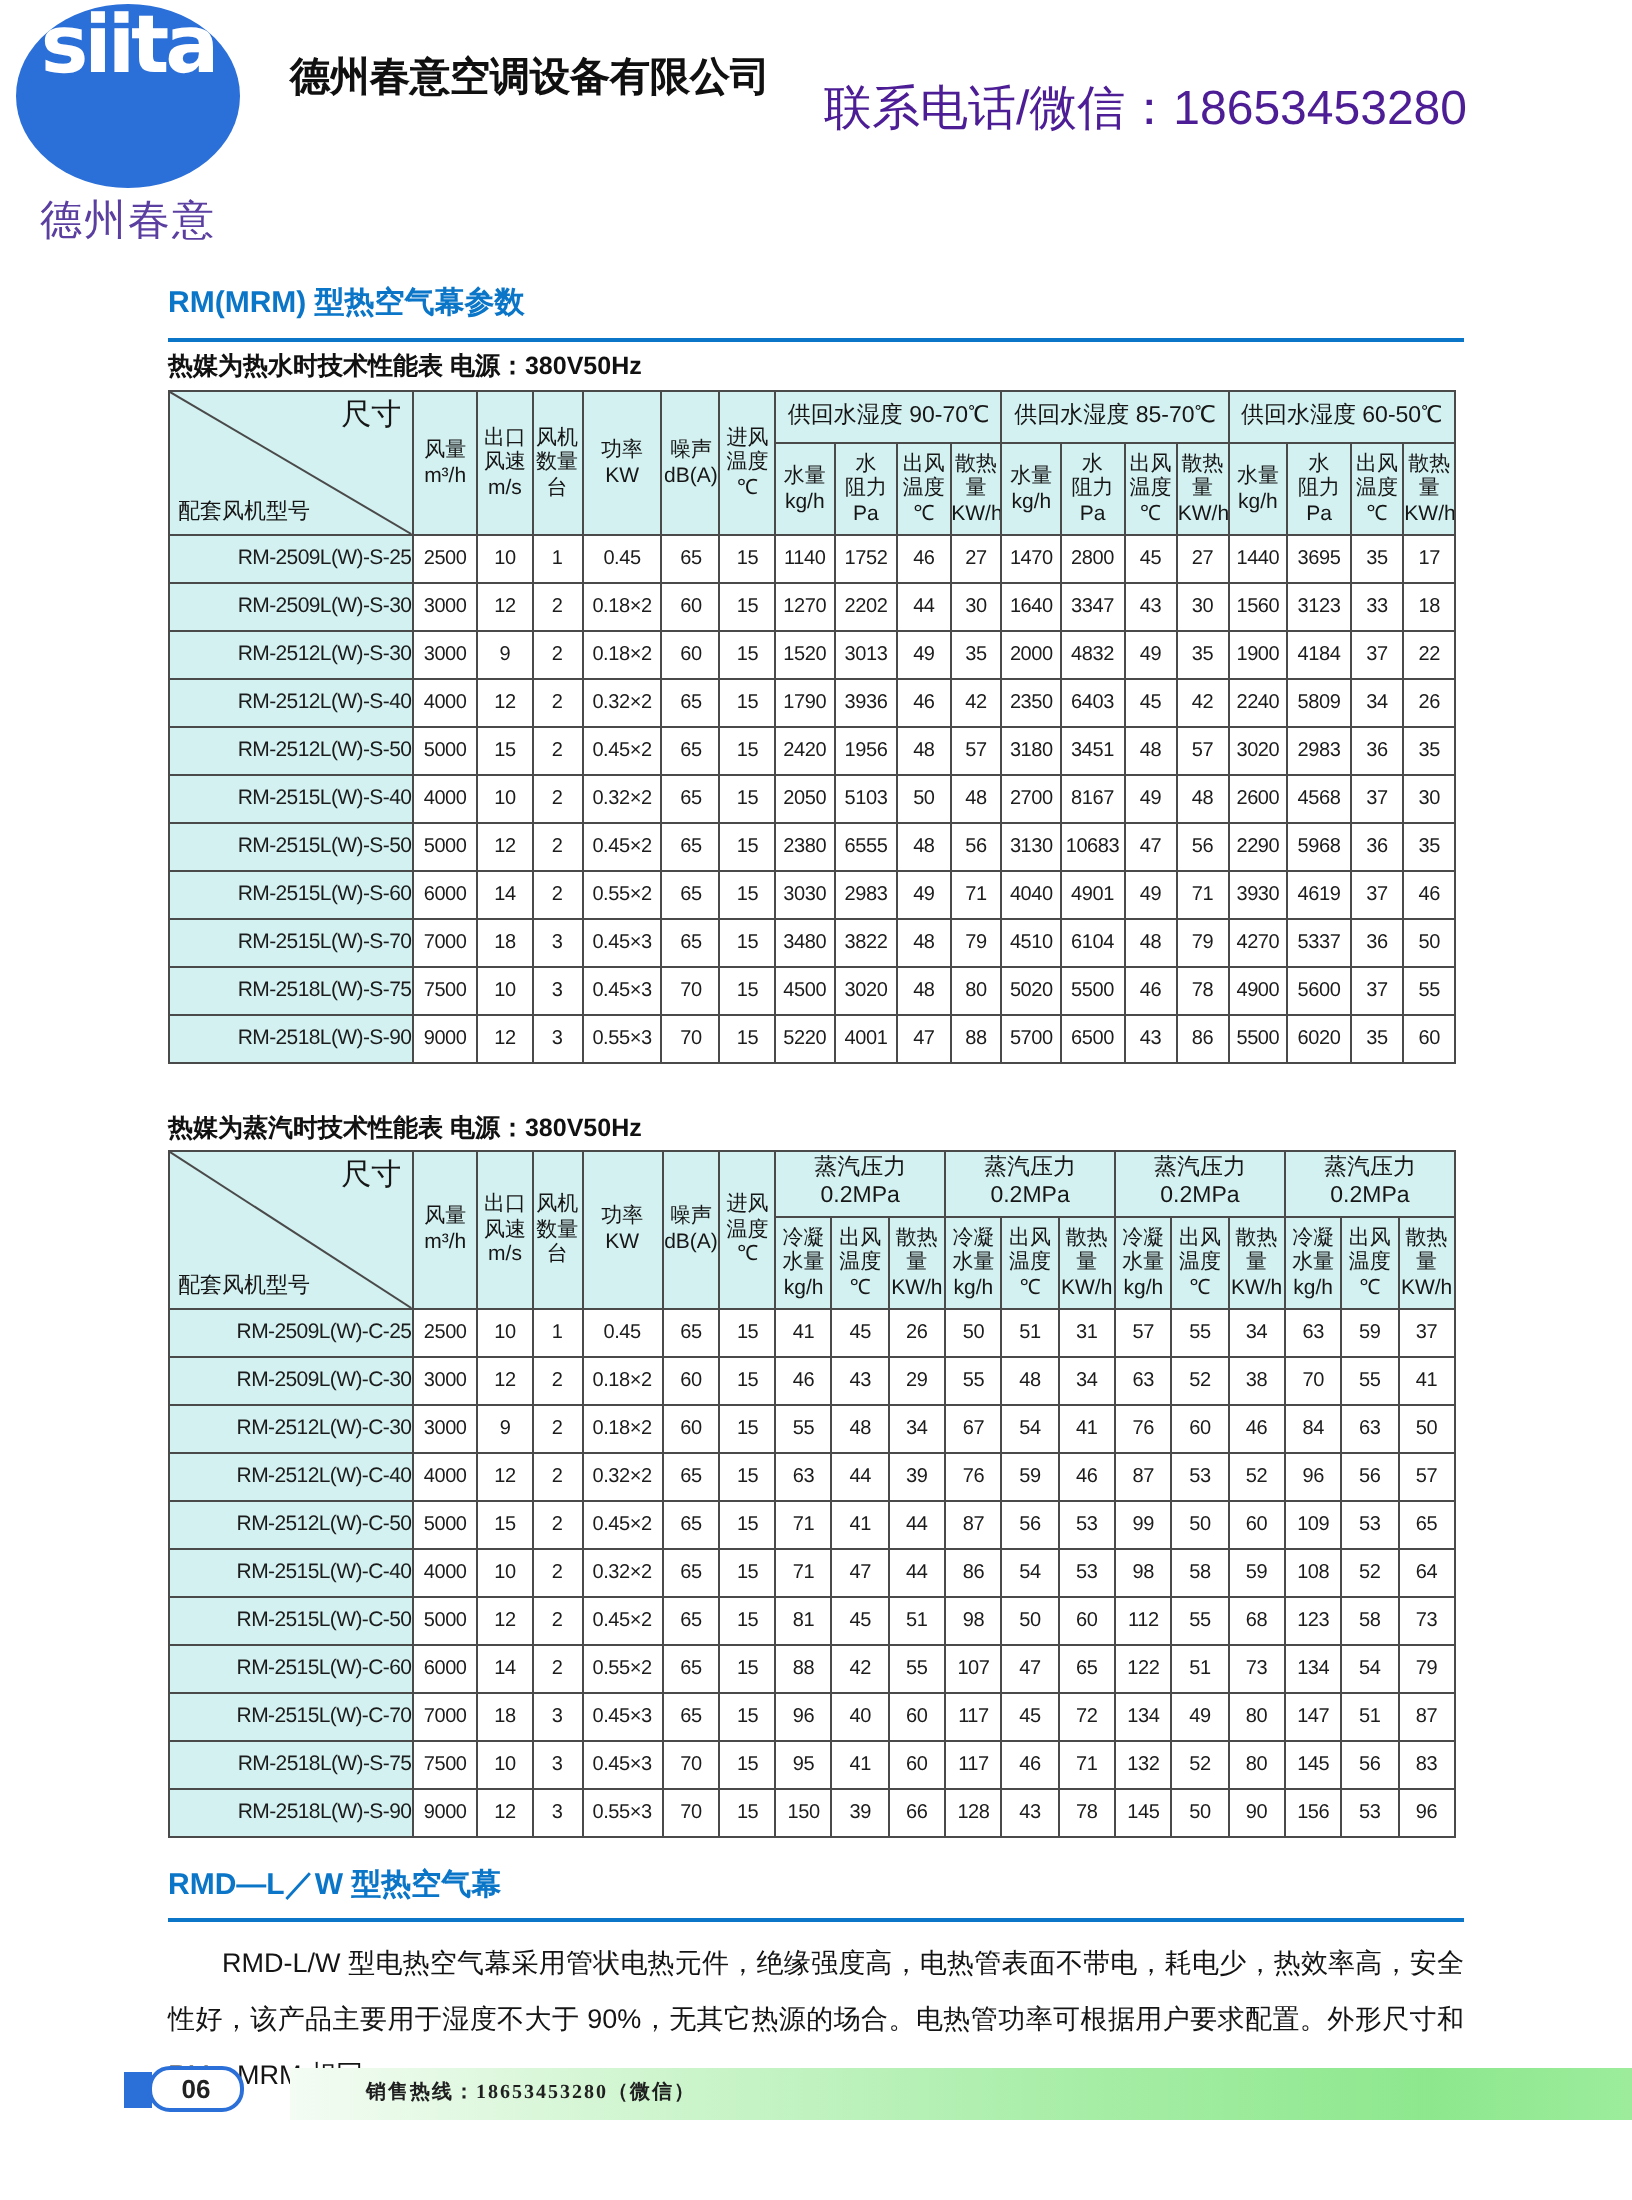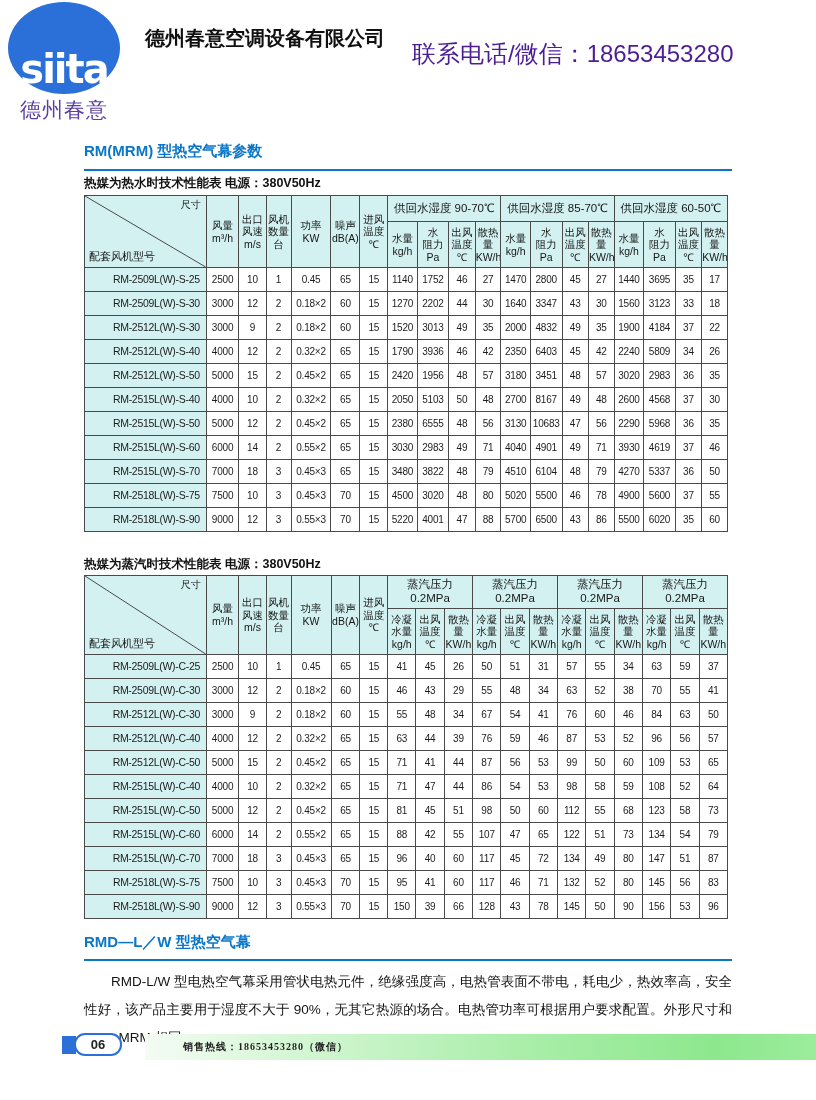--- a/index.html
+++ b/index.html
@@ -9,21 +9,21 @@
     --logo-blue:#2b6fd8;
     --logo-purple:#5b3fa0;
     --footer-green:#8de88d;
   }
   *{box-sizing:border-box;margin:0;padding:0}
   body{width:816px;height:1100px;position:relative;background:#fff;
        font-family:"Liberation Sans",sans-serif;color:#161616;overflow:hidden}
 
   
   .logo-ellipse{position:absolute;left:8px;top:2px;width:112px;height:92px;border-radius:50%;
-    background:var(--logo-blue);display:flex;align-items:flex-end;justify-content:center}
+    background:var(--logo-blue);display:flex;align-items:flex-start;justify-content:center}
   .logo-word{color:#fff;font-family:"DejaVu Sans",sans-serif;font-weight:bold;
     font-size:40px;letter-spacing:-2px;transform:translateY(-2px)}
   .logo-sub{position:absolute;left:10px;top:96px;width:108px;text-align:center;
     color:var(--logo-purple);font-weight:normal;font-size:21px;letter-spacing:1px}
   .company-name{position:absolute;left:145px;top:25px;font-size:20px;font-weight:bold;color:#101010}
   .contact-phone{position:absolute;left:412px;top:38px;font-size:24px;font-weight:normal;color:#4c1d95}
 
   
   .sec-title{position:absolute;left:84px;font-size:15px;font-weight:bold;color:var(--accent)}
   #sec1-title{top:142px}
@@ -41,25 +41,25 @@
   #wrap2{top:575px}
   table{border-collapse:collapse;table-layout:fixed;width:644px;border:1.5px solid #333}
   th,td{border:1px solid var(--line);text-align:center;vertical-align:middle;
         padding:0;overflow:hidden;line-height:1.2}
   thead th{background:var(--header-bg);font-weight:normal;font-size:10.5px}
   thead th.group-th{font-size:11.5px}
   .t1 .row-groups{height:26px}
   .t2 .row-groups{height:33px}
   .row-subs th{height:46px}
   tbody td{font-size:10px;height:24px;letter-spacing:-0.2px;color:#1c1c1c}
-  td.model{background:var(--header-bg);text-align:center;padding-left:22px;
+  td.model{background:var(--header-bg);text-align:right;padding-left:22px;
            font-size:10.5px;letter-spacing:-0.3px}
   th.corner{position:relative;background:var(--header-bg)}
   th.corner svg{position:absolute;left:0;top:0;width:100%;height:100%}
-  th.corner .ct{position:absolute;top:3px;right:5px;font-size:10px}
+  th.corner .ct{position:absolute;top:3px;right:5px;font-size:15px}
   th.corner .cb{position:absolute;bottom:4px;left:4px;font-size:11px}
 
   
   .body-text{position:absolute;left:84px;top:968px;width:648px;font-size:13.5px;
     line-height:28px;text-align:justify;text-indent:2em;color:#141414}
 
   
   .page-square{position:absolute;left:62px;top:1036px;width:14px;height:18px;background:var(--logo-blue)}
   .page-badge{position:absolute;left:74px;top:1033px;width:48px;height:23px;background:#fff;
     border:2px solid var(--logo-blue);border-radius:11px;display:flex;align-items:center;

